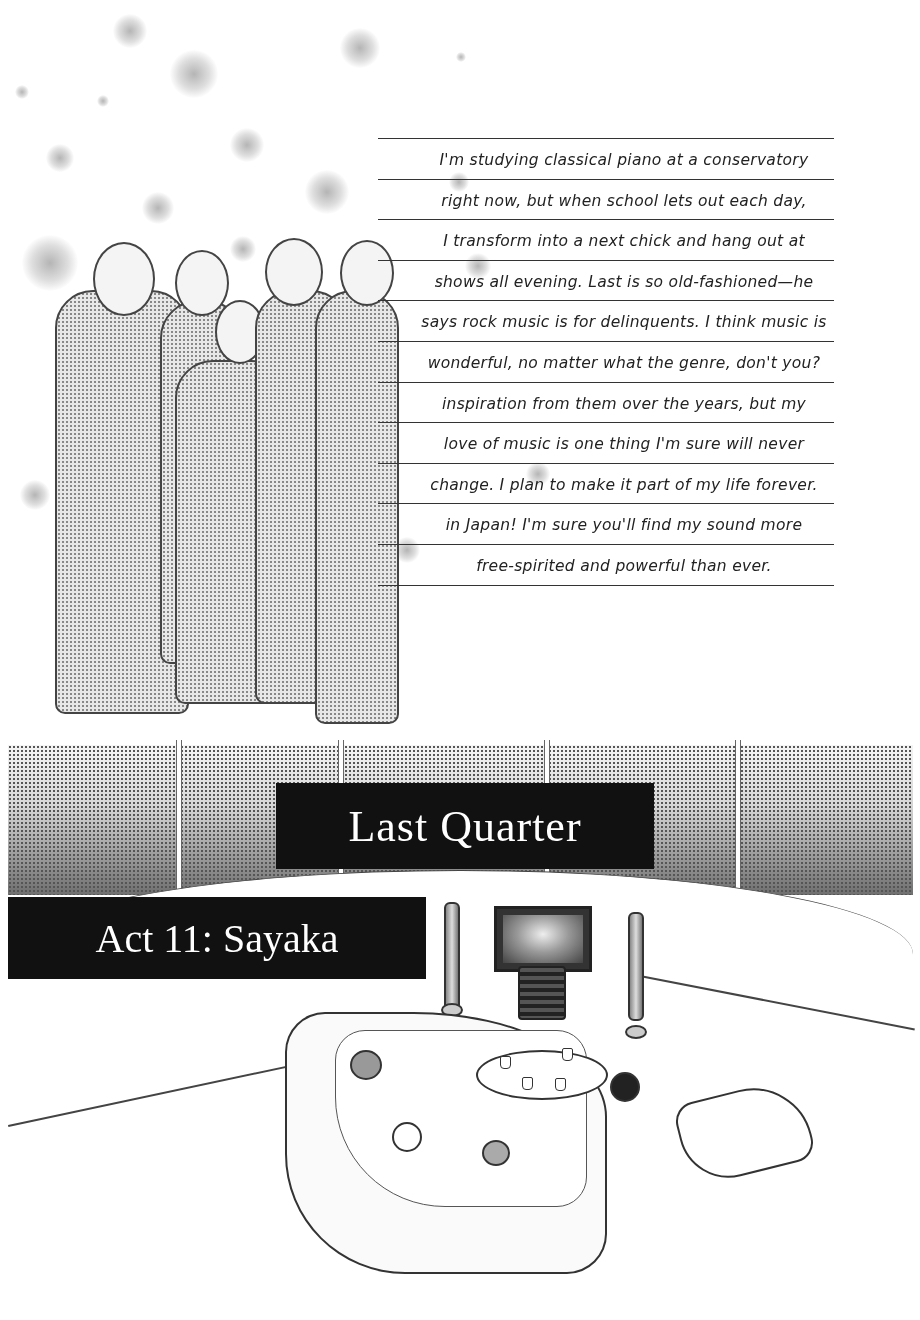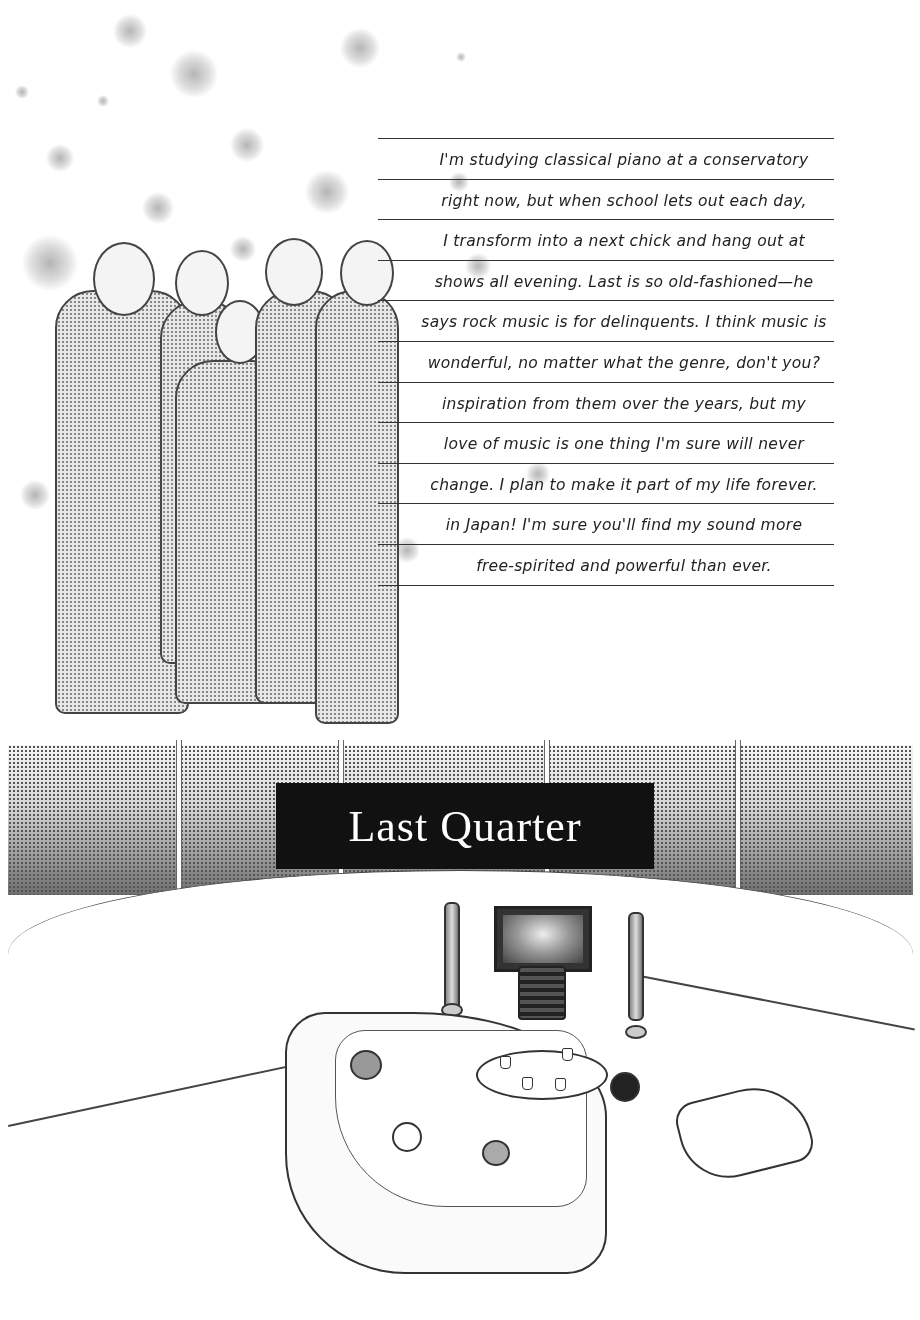--- a/index.html
+++ b/index.html
@@ -127,20 +127,23 @@
   <div class="mullion" style="left:544px;"></div>
   <div class="mullion" style="left:735px;"></div>
 
   <div class="floor-arc"></div>
   <div class="floor-line" style="left:8px;top:1125px;width:300px;transform:rotate(-12deg);"></div>
   <div class="floor-line" style="left:640px;top:975px;width:280px;transform:rotate(11deg);"></div>
 
   <div class="title-box series-title">
     <span>Last Quarter</span>
   </div>
+  <div class="title-box chapter-title">
+    <span>Act 11: Sayaka</span>
+  </div>
 
   <div class="speaker" style="left:444px;top:902px;"></div>
   <div class="speaker-base" style="left:441px;top:1003px;"></div>
   <div class="speaker" style="left:628px;top:912px;"></div>
   <div class="speaker-base" style="left:625px;top:1025px;"></div>
   <div class="tv">
       <div class="tv-screen"></div>
     </div>
   <div class="tv-stand"></div>
 

